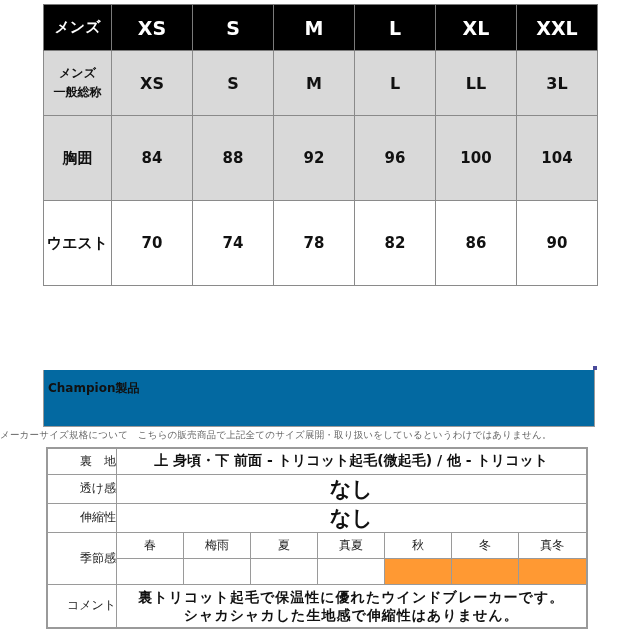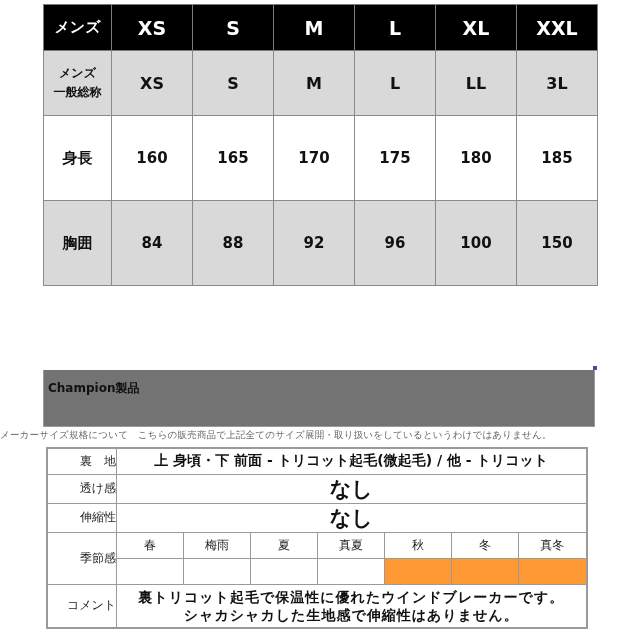--- a/index.html
+++ b/index.html
@@ -12,21 +12,21 @@
   table.size td { border:1px solid #8a8a8a; text-align:center; vertical-align:middle;
                   font-weight:bold; padding:0;margin-left:24px; }
   table.size tr.hdr td { background:#000; color:#fff; height:45px; font-size:19px; border-color:#7a7a7a; }
   table.size tr.hdr td.first { font-size:15px; }
   table.size tr.gray td { background:#d9d9d9; }
   table.size tr.g2 td { height:64px; font-size:16px; }
   table.size tr.g2 td.first { font-size:12px; line-height:19px; }
   table.size tr.r td { height:84px; font-size:15px; }
   table.size td.first { font-size:15px; }
   .note { position:absolute; left:43px; top:370px; width:552px; height:57px;
-          border:1px solid #9a9a9a; border-top:none; background:#737373;
+          border:1px solid #9a9a9a; border-top:none; background:#0369a1;
           font-size:12px; font-weight:bold; line-height:20px; padding:8px 0 0 4px; box-sizing:border-box; }
   .corner { position:absolute; left:593px; top:366px; width:4px; height:4px; background:#4a4a9a; }
   .disclaimer { position:absolute; left:0; width:640px; top:429px; text-align:left;
                 font-size:9.5px; color:#666; letter-spacing:0.2px; }
   table.spec { position:absolute; left:46px; top:447px; border-collapse:collapse; table-layout:fixed;
                border:2px solid #9a9a9a; }
   table.spec td { border:1px solid #9a9a9a; padding:0; vertical-align:middle;text-align:center; }
   table.spec td.lbl { text-align:right; font-size:12px; color:#222; width:68px; }
   .val-bold { font-weight:bold; font-size:14px; padding-left:24px; white-space:nowrap; }
   .val-big { font-weight:bold; font-size:21px; padding-left:24px;margin-left:19px; }
@@ -65,37 +65,37 @@
       <div>メンズ</div>
       <div>一般総称</div>
     </td>
     <td>XS</td>
     <td>S</td>
     <td>M</td>
     <td>L</td>
     <td>LL</td>
     <td>3L</td>
   </tr>
-  <tr class="r">
-    <td class="first">身長</td>
-    <td>160</td>
-    <td>165</td>
-    <td>170</td>
-    <td>175</td>
-    <td>180</td>
-    <td>185</td>
-  </tr>
   <tr class="r gray">
     <td class="first">胸囲</td>
     <td>84</td>
     <td>88</td>
     <td>92</td>
     <td>96</td>
     <td>100</td>
-    <td>150</td>
+    <td>104</td>
+  </tr>
+  <tr class="r">
+    <td class="first">ウエスト</td>
+    <td>70</td>
+    <td>74</td>
+    <td>78</td>
+    <td>82</td>
+    <td>86</td>
+    <td>90</td>
   </tr>
 </tbody>
   </table>
 
 <div class="corner"></div>
 
 <div class="note">
   <div>Champion製品</div>
 </div>
 

